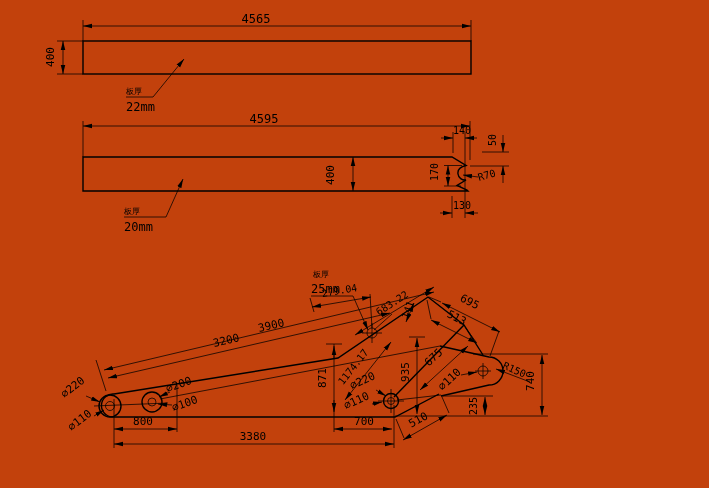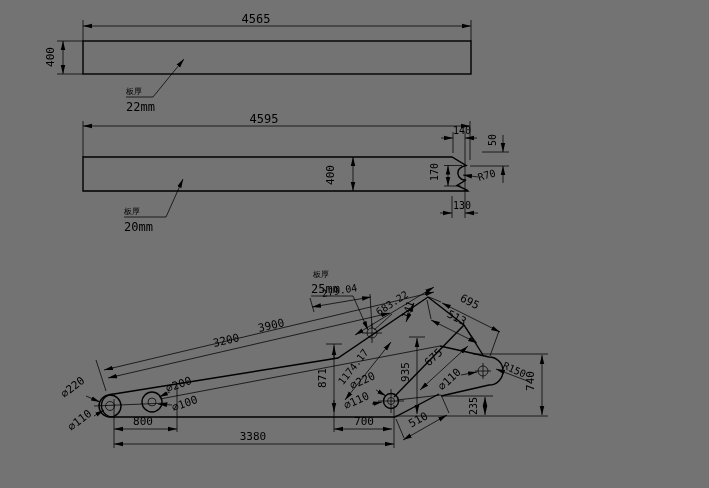--- a/index.html
+++ b/index.html
@@ -1,16 +1,16 @@
 <!DOCTYPE html>
 <html><head>
 <meta charset="utf-8">
 <style>
   html,body{margin:0;padding:0;background:#e8e8e8;}
-  #canvas{width:709px;height:488px;background:#737373;position:relative;margin:0 auto;
+  #canvas{width:709px;height:488px;background:#c2410c;position:relative;margin:0 auto;
           font-family:"DejaVu Sans Mono", monospace;}
   svg{display:block}
   .ln{stroke:#000;stroke-width:0.75;fill:none}
   .thick{stroke:#000;stroke-width:1.4;fill:none}
   .t{font-family:"DejaVu Sans Mono",monospace;fill:#000;font-size:11px;}
   .t12{font-size:12px}
   .t10{font-size:10px}
   .t8{font-size:8px}
   .mid{text-anchor:middle}
 </style>

